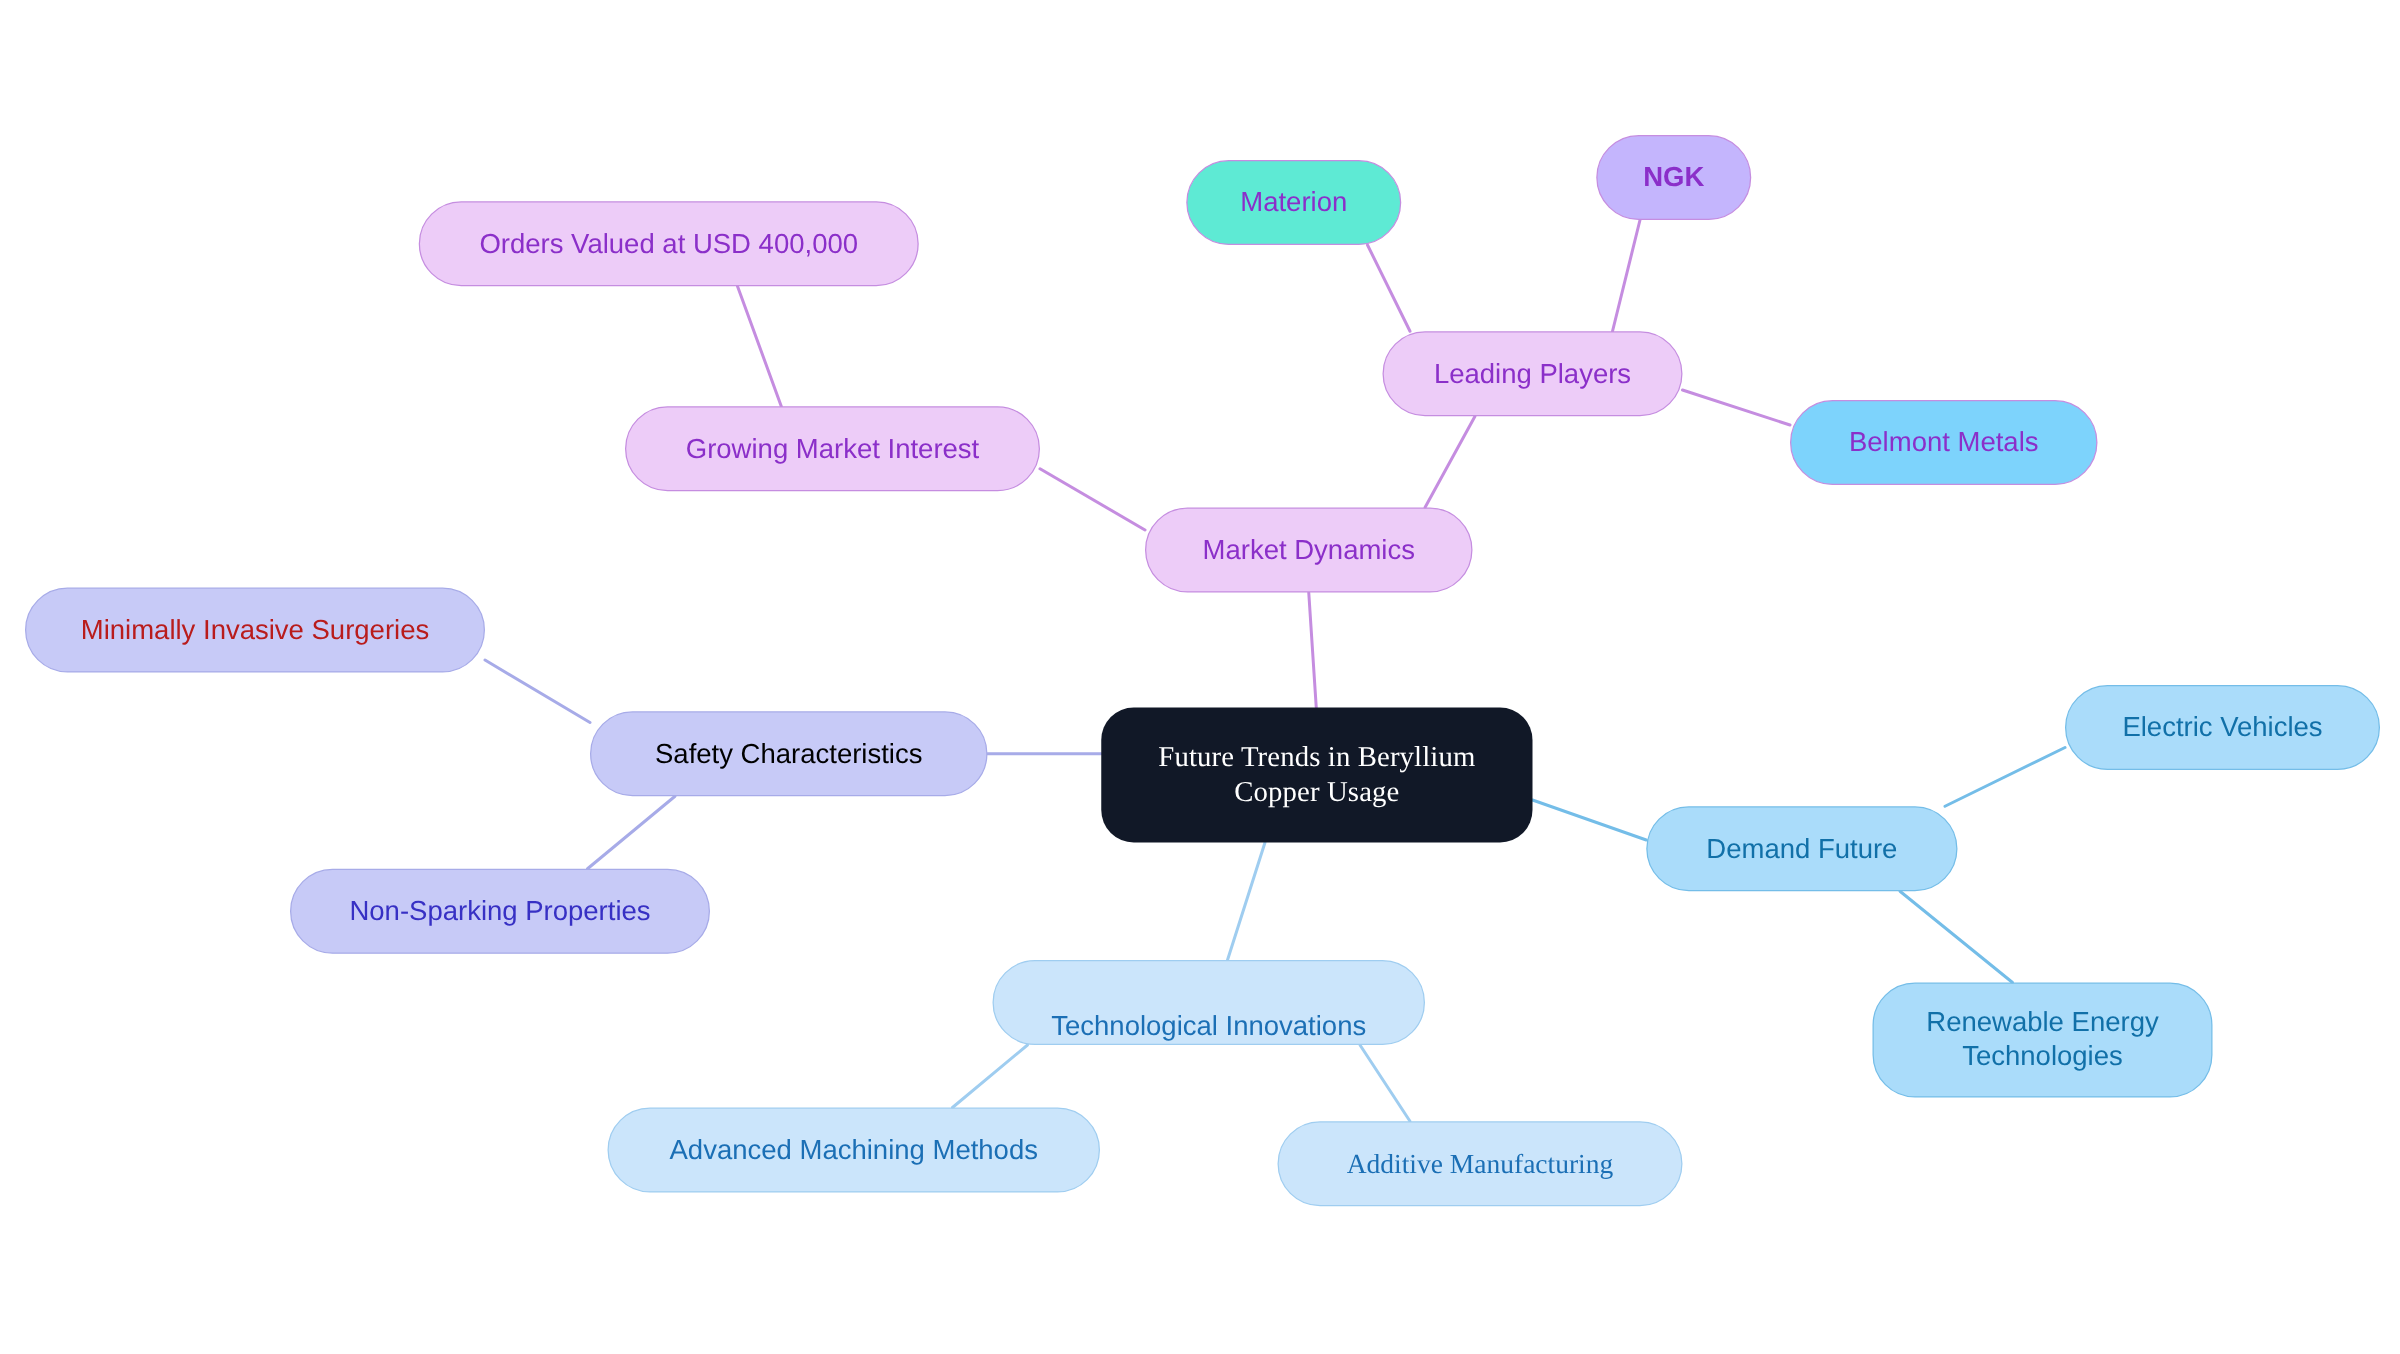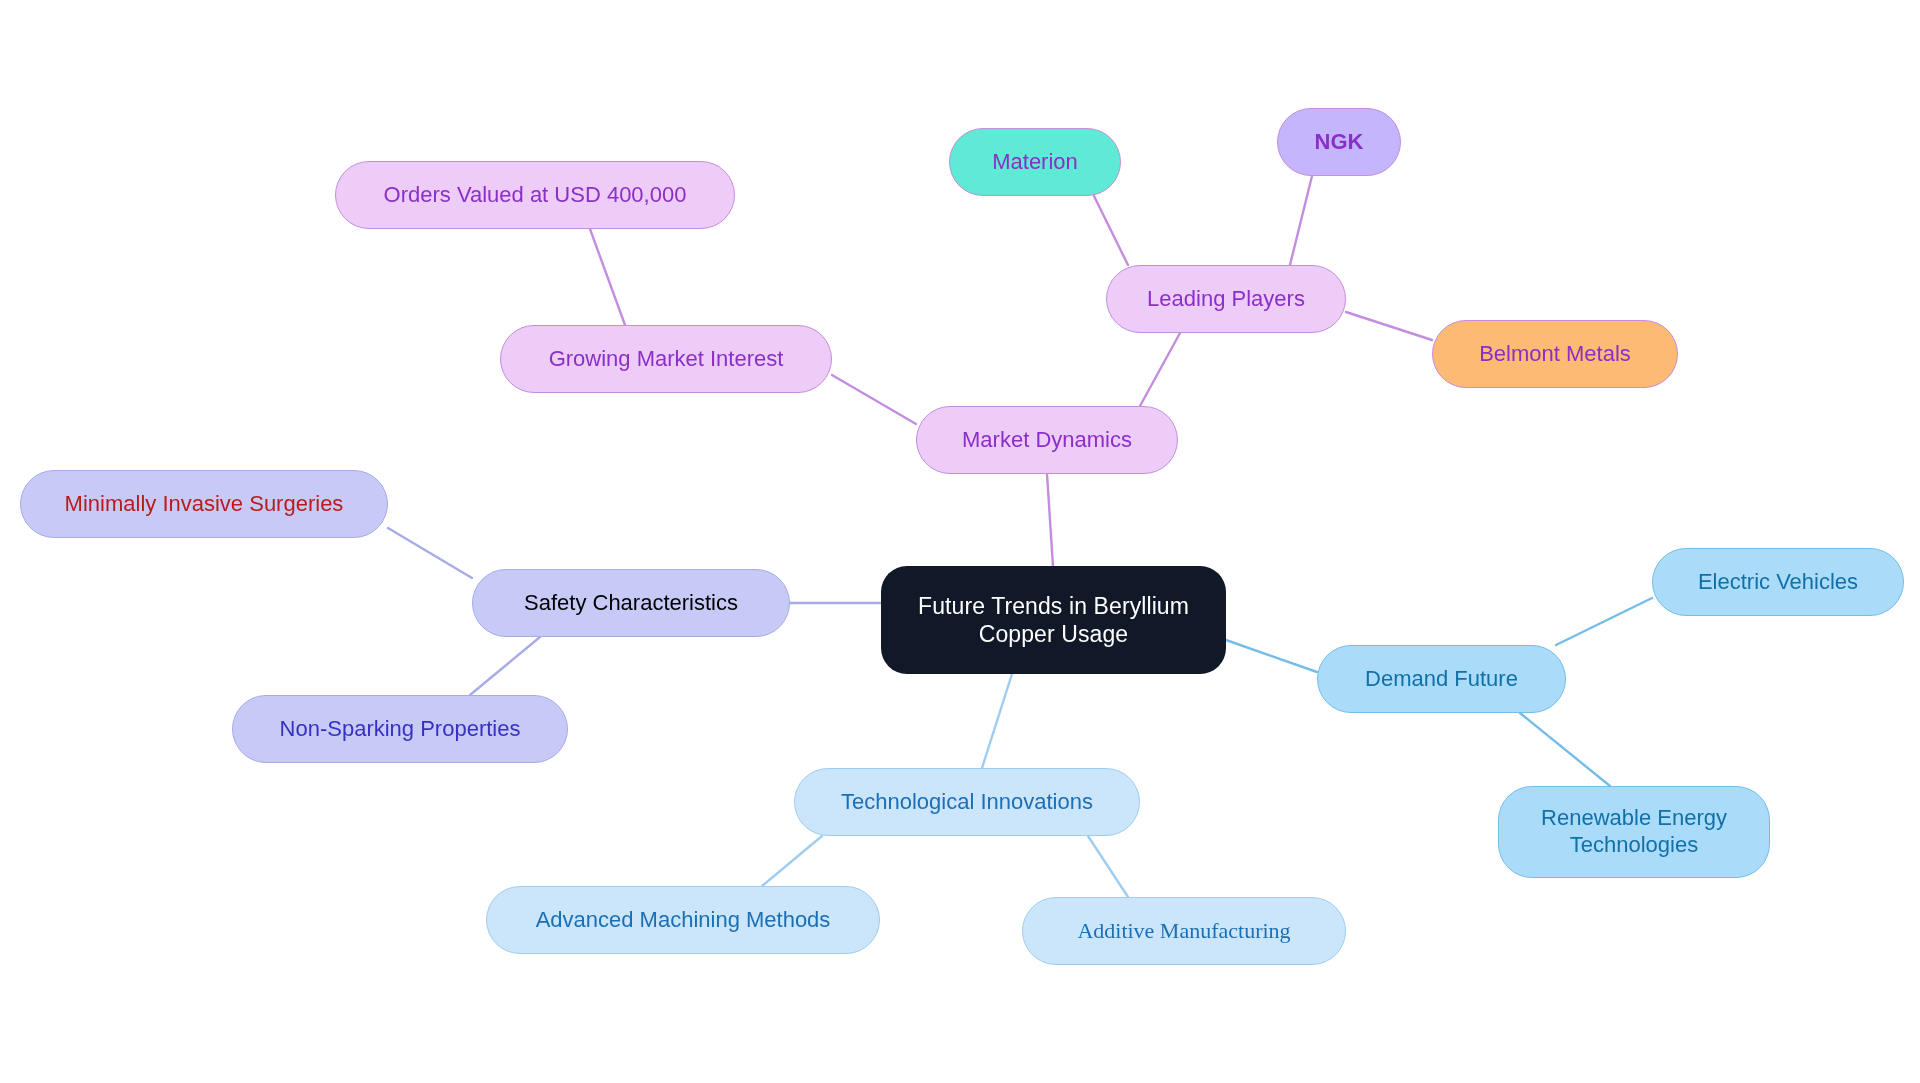--- a/index.html
+++ b/index.html
@@ -35,20 +35,21 @@
     text-align: center;
     border-style: solid;
     border-width: 1.6px;
     line-height: 1.22;
     white-space: pre-line;
     padding: 0 14px;
   }
   .mm-node.root {
     border-width: 0;
     letter-spacing: 0.1px;
+    font-family: Liberation Serif, serif;
   }
   .node-label {
     display: block;
     width: 100%;
     white-space: pre-line;
   }
 </style>
 </head>
 <body>
 
@@ -73,25 +74,25 @@
     </svg>
   <div id="node-layer">
       <div class="mm-node root" style="left: 881px; top: 566px; width: 345px; height: 108px; border-radius: 26px; background: rgb(17, 24, 39); border-color: rgb(17, 24, 39); color: rgb(255, 255, 255); font-size: 23px;"><span class="node-label">Future Trends in Beryllium
 Copper Usage</span></div>
       <div class="mm-node" style="left: 916px; top: 406px; width: 262px; height: 68px; border-radius: 34px; background: rgb(237, 204, 248); border-color: rgb(197, 141, 224); color: rgb(139, 47, 201); font-size: 22px;"><span class="node-label">Market Dynamics</span></div>
       <div class="mm-node" style="left: 500px; top: 325px; width: 332px; height: 68px; border-radius: 34px; background: rgb(237, 204, 248); border-color: rgb(197, 141, 224); color: rgb(139, 47, 201); font-size: 22px;"><span class="node-label">Growing Market Interest</span></div>
       <div class="mm-node" style="left: 335px; top: 161px; width: 400px; height: 68px; border-radius: 34px; background: rgb(237, 204, 248); border-color: rgb(197, 141, 224); color: rgb(139, 47, 201); font-size: 22px; justify-content: center;"><span class="node-label">Orders Valued at USD 400,000</span></div>
       <div class="mm-node" style="left: 1106px; top: 265px; width: 240px; height: 68px; border-radius: 34px; background: rgb(237, 204, 248); border-color: rgb(197, 141, 224); color: rgb(139, 47, 201); font-size: 22px;"><span class="node-label">Leading Players</span></div>
       <div class="mm-node" style="left: 949px; top: 128px; width: 172px; height: 68px; border-radius: 34px; background: #5eead4; border-color: rgb(197, 141, 224); color: rgb(139, 47, 201); font-size: 22px;"><span class="node-label">Materion</span></div>
       <div class="mm-node" style="left: 1277px; top: 108px; width: 124px; height: 68px; border-radius: 34px; background: #c4b5fd; border-color: rgb(197, 141, 224); color: rgb(139, 47, 201); font-size: 22px; font-weight: bold;"><span class="node-label">NGK</span></div>
-      <div class="mm-node" style="left: 1432px; top: 320px; width: 246px; height: 68px; border-radius: 34px; background: #fdba74; border-color: rgb(197, 141, 224); color: rgb(139, 47, 201); font-size: 22px;"><span class="node-label">Belmont Metals</span></div>
+      <div class="mm-node" style="left: 1432px; top: 320px; width: 246px; height: 68px; border-radius: 34px; background: #7dd3fc; border-color: rgb(197, 141, 224); color: rgb(139, 47, 201); font-size: 22px;"><span class="node-label">Belmont Metals</span></div>
       <div class="mm-node" style="left: 472px; top: 569px; width: 318px; height: 68px; border-radius: 34px; background: rgb(199, 202, 247); border-color: rgb(167, 171, 232); color: #000000; font-size: 22px;"><span class="node-label">Safety Characteristics</span></div>
       <div class="mm-node" style="left: 20px; top: 470px; width: 368px; height: 68px; border-radius: 34px; background: rgb(199, 202, 247); border-color: rgb(167, 171, 232); color: #b91c1c; font-size: 22px; justify-content: flex-end;"><span class="node-label">Minimally Invasive Surgeries</span></div>
       <div class="mm-node" style="left: 232px; top: 695px; width: 336px; height: 68px; border-radius: 34px; background: rgb(199, 202, 247); border-color: rgb(167, 171, 232); color: rgb(55, 48, 196); font-size: 22px;"><span class="node-label">Non-Sparking Properties</span></div>
       <div class="mm-node" style="left: 1317px; top: 645px; width: 249px; height: 68px; border-radius: 34px; background: rgb(170, 220, 250); border-color: rgb(116, 189, 232); color: rgb(17, 112, 168); font-size: 22px;"><span class="node-label">Demand Future</span></div>
       <div class="mm-node" style="left: 1652px; top: 548px; width: 252px; height: 68px; border-radius: 34px; background: rgb(170, 220, 250); border-color: rgb(116, 189, 232); color: rgb(17, 112, 168); font-size: 22px;"><span class="node-label">Electric Vehicles</span></div>
       <div class="mm-node" style="left: 1498px; top: 786px; width: 272px; height: 92px; border-radius: 34px; background: rgb(170, 220, 250); border-color: rgb(116, 189, 232); color: rgb(17, 112, 168); font-size: 22px;"><span class="node-label">Renewable Energy
 Technologies</span></div>
-      <div class="mm-node" style="left: 794px; top: 768px; width: 346px; height: 68px; border-radius: 34px; background: rgb(203, 229, 251); border-color: rgb(159, 205, 240); color: rgb(27, 111, 181); font-size: 22px;"><span class="node-label">Technological Innovations</span></div>
+      <div class="mm-node" style="left: 794px; top: 768px; width: 346px; height: 68px; border-radius: 34px; background: rgb(203, 229, 251); border-color: rgb(159, 205, 240); color: rgb(27, 111, 181); font-size: 22px; align-items: flex-end;"><span class="node-label">Technological Innovations</span></div>
       <div class="mm-node" style="left: 486px; top: 886px; width: 394px; height: 68px; border-radius: 34px; background: rgb(203, 229, 251); border-color: rgb(159, 205, 240); color: rgb(27, 111, 181); font-size: 22px;"><span class="node-label">Advanced Machining Methods</span></div>
       <div class="mm-node" style="left: 1022px; top: 897px; width: 324px; height: 68px; border-radius: 34px; background: rgb(203, 229, 251); border-color: rgb(159, 205, 240); color: rgb(27, 111, 181); font-size: 22px; font-family: Liberation Serif, serif;"><span class="node-label">Additive Manufacturing</span></div>
     </div>
 </div>
 
 </body></html>

